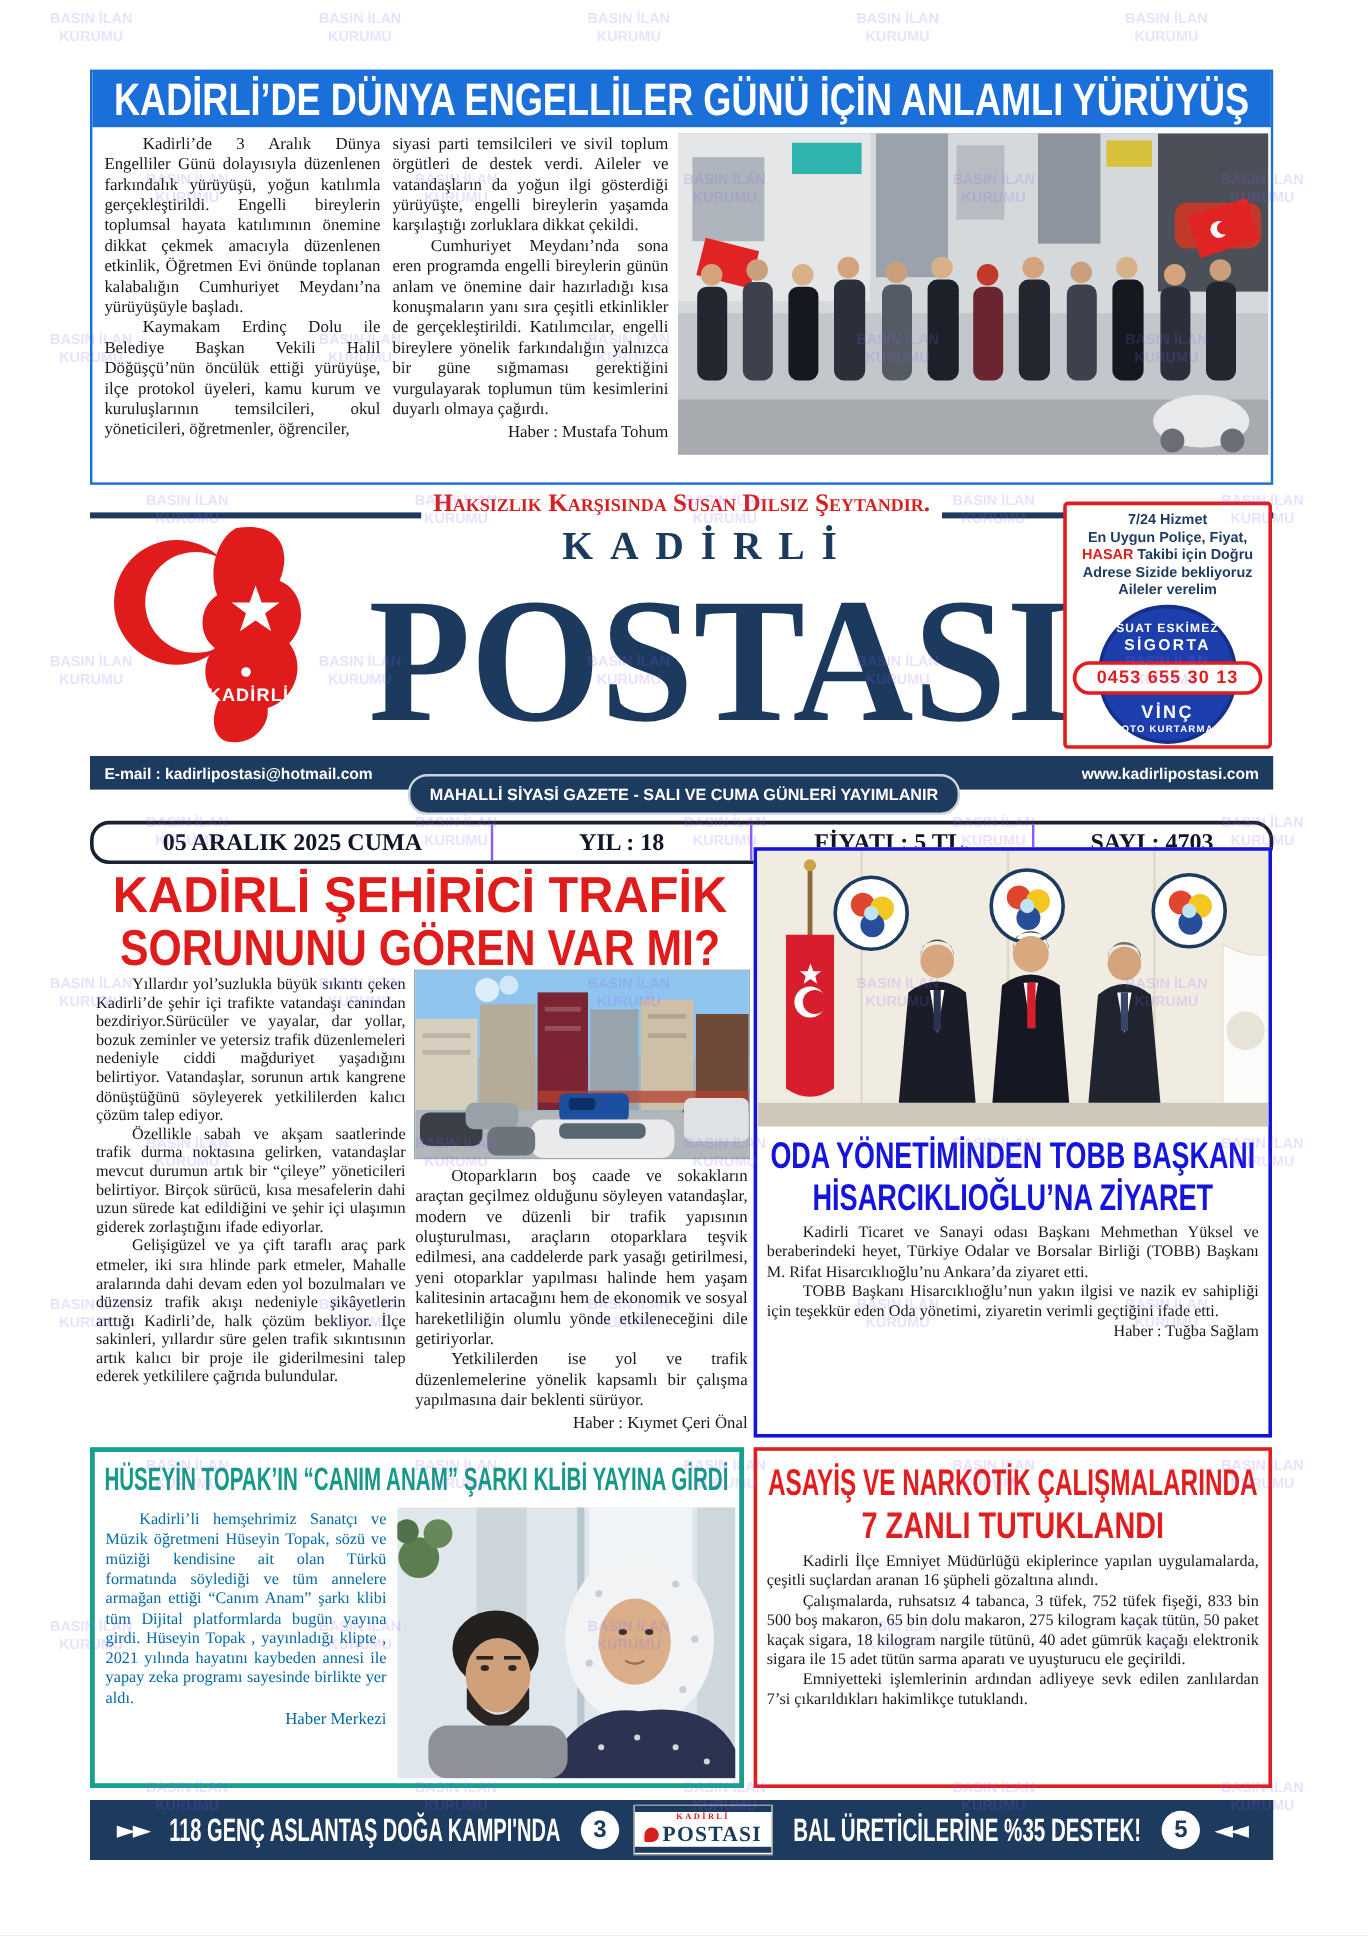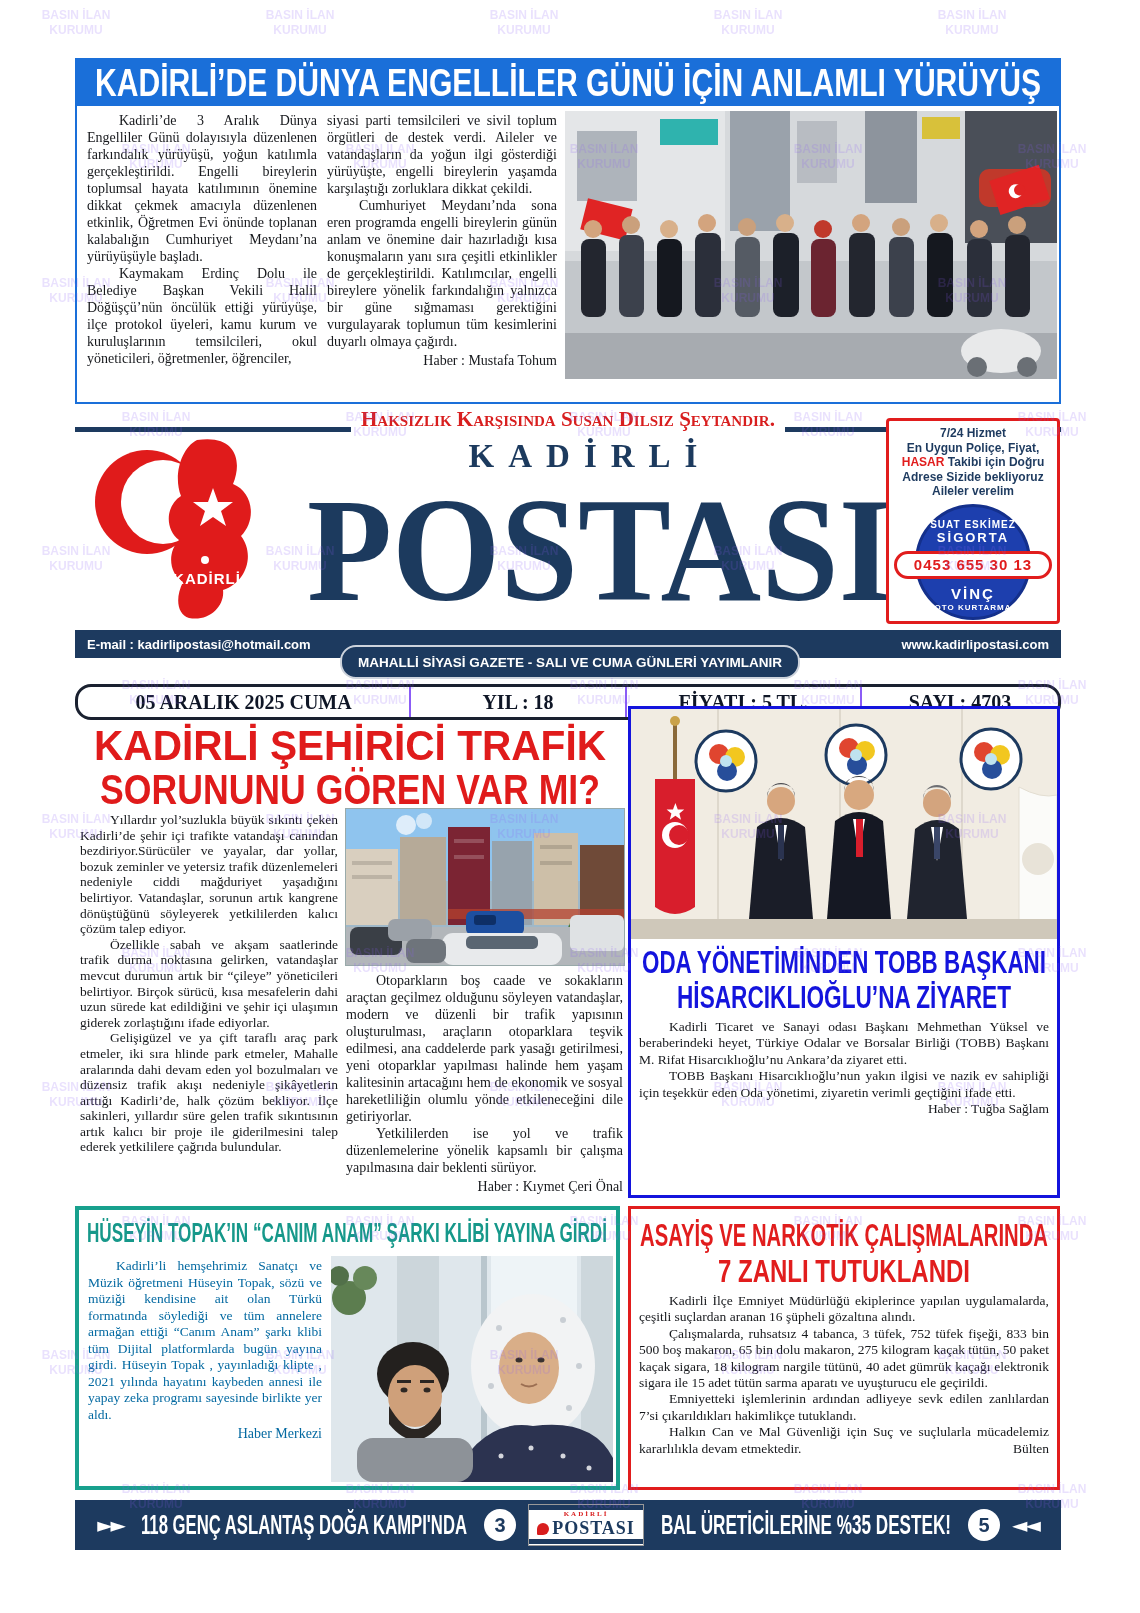--- a/index.html
+++ b/index.html
@@ -389,21 +389,20 @@
 
   <section class="abs asayis-box">
     <svg style="display:block;margin:4px auto 0" width="426" height="78">
       <text x="213" y="33" text-anchor="middle" font-family="Liberation Sans, sans-serif" font-weight="bold" font-size="31" fill="#e11d1d" textLength="408" lengthAdjust="spacingAndGlyphs">ASAYİŞ VE NARKOTİK ÇALIŞMALARINDA</text>
       <text x="213" y="69" text-anchor="middle" font-family="Liberation Sans, sans-serif" font-weight="bold" font-size="31" fill="#e11d1d" textLength="252" lengthAdjust="spacingAndGlyphs">7 ZANLI TUTUKLANDI</text>
     </svg>
     <div class="flow-body">
       <p>Kadirli İlçe Emniyet Müdürlüğü ekiplerince yapılan uygulamalarda, çeşitli suçlardan aranan 16 şüpheli gözaltına alındı.</p>
       <p>Çalışmalarda, ruhsatsız 4 tabanca, 3 tüfek, 752 tüfek fişeği, 833 bin 500 boş makaron, 65 bin dolu makaron, 275 kilogram kaçak tütün, 50 paket kaçak sigara, 18 kilogram nargile tütünü, 40 adet gümrük kaçağı elektronik sigara ile 15 adet tütün sarma aparatı ve uyuşturucu ele geçirildi.</p>
       <p>Emniyetteki işlemlerinin ardından adliyeye sevk edilen zanlılardan 7’si çıkarıldıkları hakimlikçe tutuklandı.</p>
-      <p><span>Halkın Can ve Mal Güvenliği için Suç ve suçlularla mücadelemiz kararlılıkla devam etmektedir.</span> <span class="fl-byline">Bülten</span></p>
     </div>
   </section>
 
   <div class="abs footer-bar">
     <span class="f-arrows">►►</span>
     <svg width="336" height="34">
       <text x="168" y="26" text-anchor="middle" font-family="Liberation Sans, sans-serif" font-weight="bold" font-size="27" fill="#ffffff" textLength="326" lengthAdjust="spacingAndGlyphs">118 GENÇ ASLANTAŞ DOĞA KAMPI'NDA</text>
     </svg>
     <span class="pgnum">3</span>
     <div class="minilogo">

